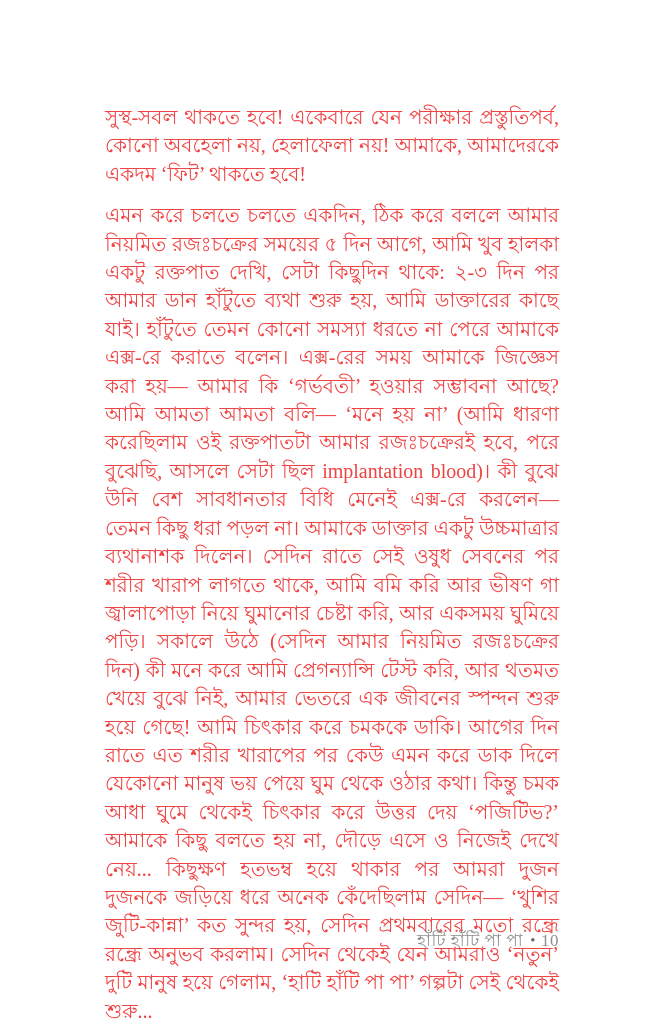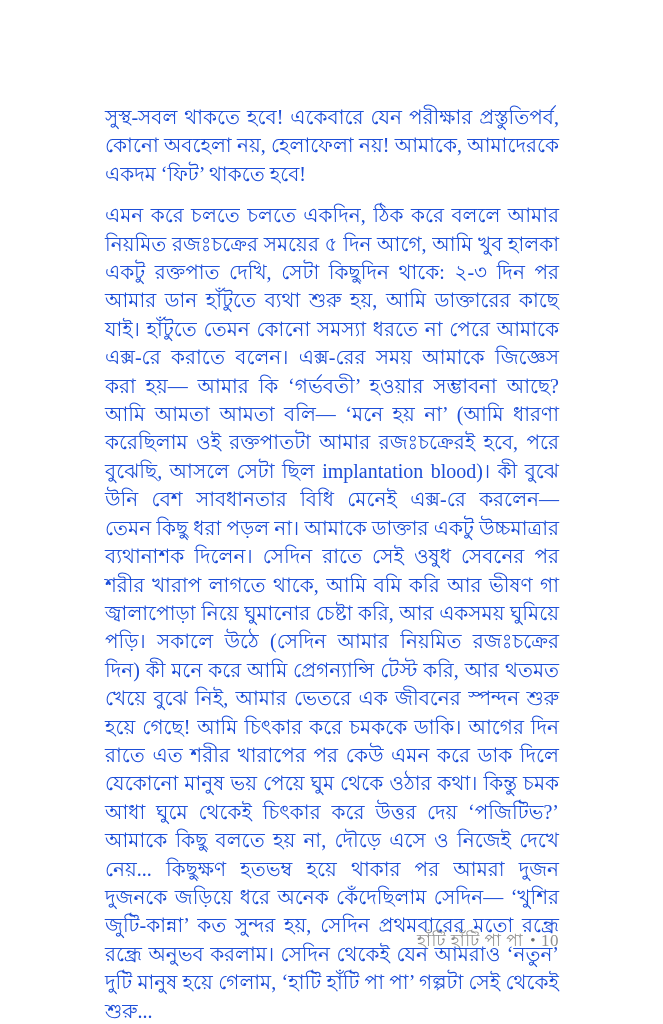--- a/index.html
+++ b/index.html
@@ -14,21 +14,21 @@
     margin: 0 auto;
     background: #ffffff;
     overflow: hidden;
     font-family: "Liberation Serif", "DejaVu Serif", serif;
   }
   .text-block {
     position: absolute;
     top: 103px;
     left: 105px;
     width: 454px;
-    color: #1d4ed8;
+    color: #ef4444;
     font-size: 20px;
     line-height: 28.4px;
     text-align: justify;
     text-justify: inter-word;
   }
   .para {
     margin: 0 0 13px 0;
     padding: 0;
   }
   .para:last-child {

